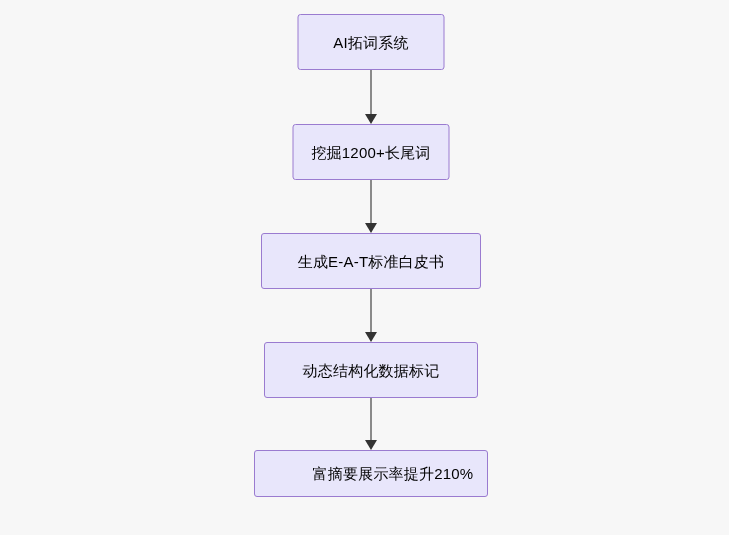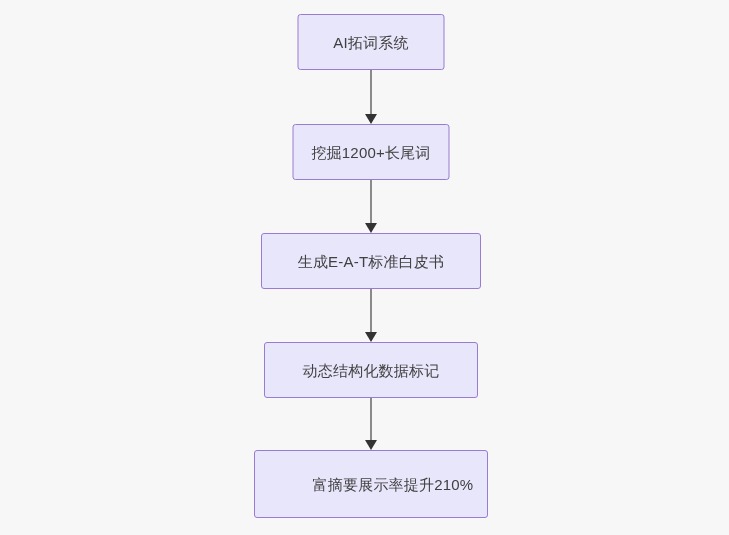--- a/index.html
+++ b/index.html
@@ -25,21 +25,21 @@
     border: 1.4px solid #9a7bd0;
     border-radius: 3px;
     display: flex;
     align-items: center;
     justify-content: center;
     height: 56px;
     transform: translateX(-50%);
   }
   .node-label {
     font-size: 15px;
-    color: #404040;
+    color: #000000;
     line-height: 1;
     white-space: nowrap;
     letter-spacing: 0.2px;
   }
   .edge {
     position: absolute;
     transform: translateX(-50%);
     width: 14px;
   }
   .edge-line {
@@ -89,17 +89,17 @@
   </div>
   <div class="node" style="left: 371px; top: 124px; width: 157px; height: 56px;">
     <span class="node-label">挖掘1200+长尾词</span>
   </div>
   <div class="node" style="left: 371px; top: 342px; width: 214px; height: 56px;">
     <span class="node-label">动态结构化数据标记</span>
   </div>
   <div class="node" style="left: 371px; top: 233px; width: 220px; height: 56px;">
     <span class="node-label">生成E-A-T标准白皮书</span>
   </div>
-  <div class="node" style="left: 371px; top: 450px; width: 234px; height: 68px; padding-left: 44px;">
+  <div class="node" style="left: 371px; top: 450px; width: 234px; height: 47px; padding-left: 44px;">
     <span class="node-label">富摘要展示率提升210%</span>
   </div>
 
 </div>
 
 </body></html>

